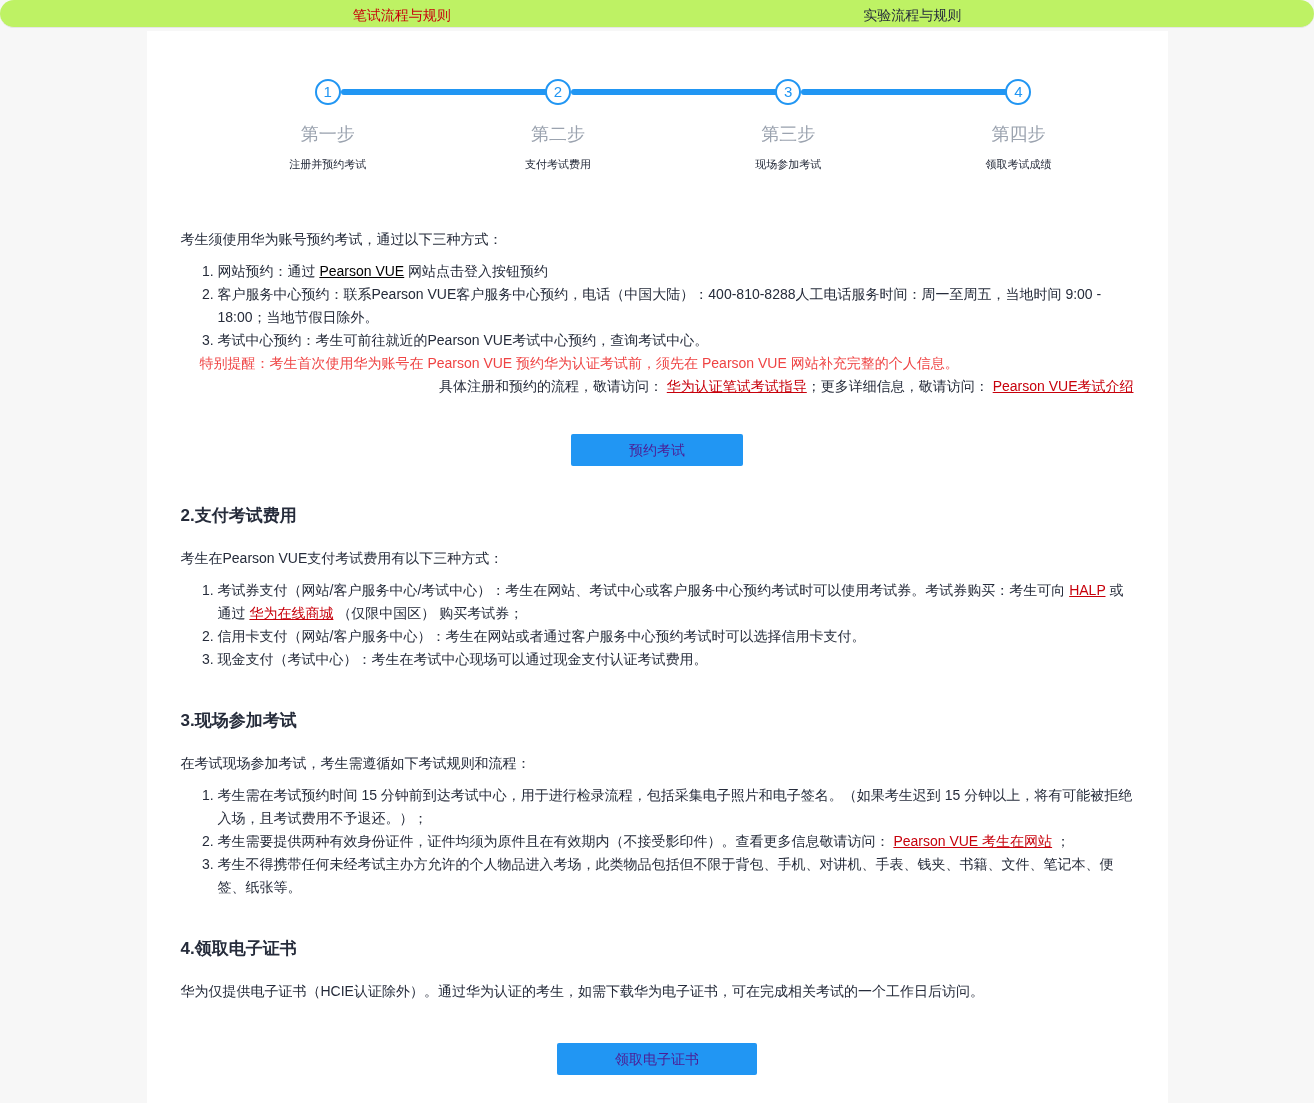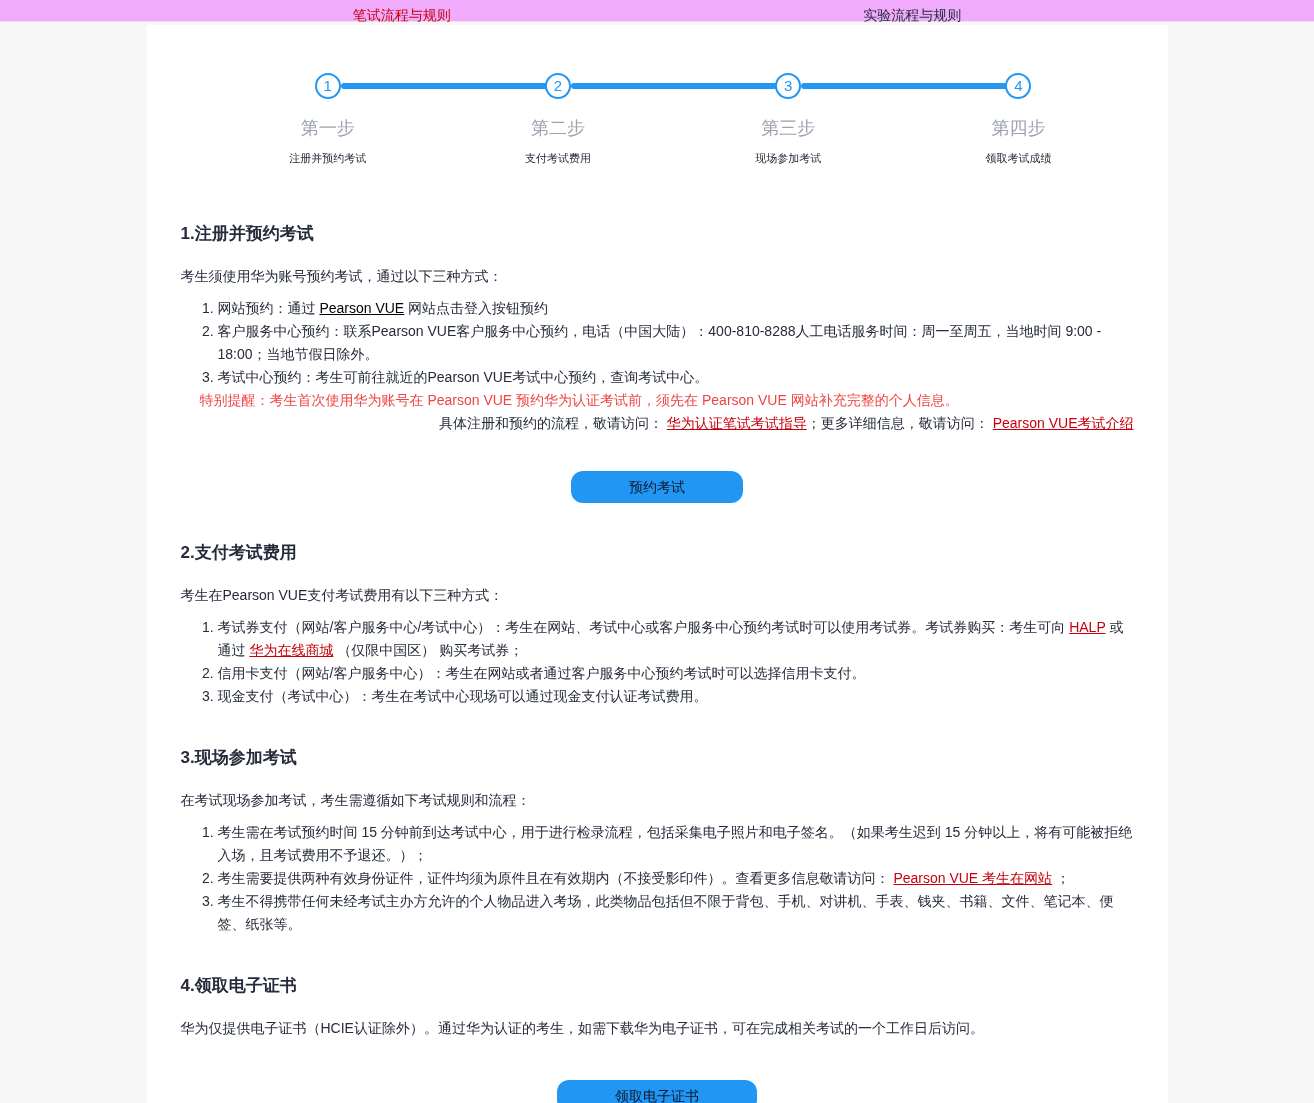--- a/index.html
+++ b/index.html
@@ -5,23 +5,24 @@
   * { box-sizing: border-box; }
   body {
     margin: 0;
     background: #f7f7f7;
     font-family: "Liberation Sans", sans-serif;
     font-size: 14px;
     color: #252b3a;
   }
   
   .topbar {
-    background: #f0abfc;
+    background: #bef264;
     border-bottom: 1px solid #e6e6e6;
-    height: 22px;
+    height: 28px;
+    border-radius: 15px;
   }
   .tabs { width: 1021px; margin: 0 auto; display: flex; height: 100%; }
   .tab {
     flex: 1; text-align: center; line-height: 30px;
     font-size: 14px; color: #252b3a; cursor: pointer;
   }
   .tab.active { color: #c7000b; }
 
   
   .card {
@@ -58,23 +59,23 @@
   ol.rules li { margin: 0; }
   .reminder { color: #ef4444; line-height: 23px; padding-left: 19px; margin: 0; }
   .more-line { line-height: 23px; padding-left: 23px; margin: 0; text-align: right; }
 
   a { text-decoration: underline; cursor: pointer; }
   .link-blue { color: #000000; }
   .link-red { color: #c7000b; }
 
   .btn-row { text-align: center; margin-top: 36px; }
   .btn {
-    display: inline-block; background: #2196f3; color: #0f172a;
+    display: inline-block; background: #2196f3; color: #4c1d95;
     font-size: 14px; height: 32px; line-height: 32px;
-    padding: 0 58px; border: none; border-radius: 12px; cursor: pointer;
+    padding: 0 58px; border: none; border-radius: 2px; cursor: pointer;
     font-family: "Liberation Sans", sans-serif;
   }
 </style>
 </head>
 <body>
 
 <header class="topbar">
   <div class="tabs">
     <div class="tab active">笔试流程与规则</div>
     <div class="tab">实验流程与规则</div>
@@ -103,21 +104,20 @@
       <div class="step-title">现场参加考试</div>
     </div>
     <div class="step">
       <div class="step-circle">4</div>
       <div class="step-stage">第四步</div>
       <div class="step-title">领取考试成绩</div>
     </div>
   </div>
 
   <section class="section first">
-    <h3 class="section-heading">1.注册并预约考试</h3>
     <p class="intro">考生须使用华为账号预约考试，通过以下三种方式：</p>
     <ol class="rules">
       <li>
         <span>网站预约：通过 </span><a class="link-blue">Pearson VUE</a><span> 网站点击登入按钮预约</span>
       </li>
       <li>
         <span>客户服务中心预约：联系Pearson VUE客户服务中心预约，电话（中国大陆）：400-810-8288人工电话服务时间：周一至周五，当地时间 9:00 - 18:00；当地节假日除外。</span>
       </li>
       <li>
         <span>考试中心预约：考生可前往就近的Pearson VUE考试中心预约，查询考试中心。</span>

